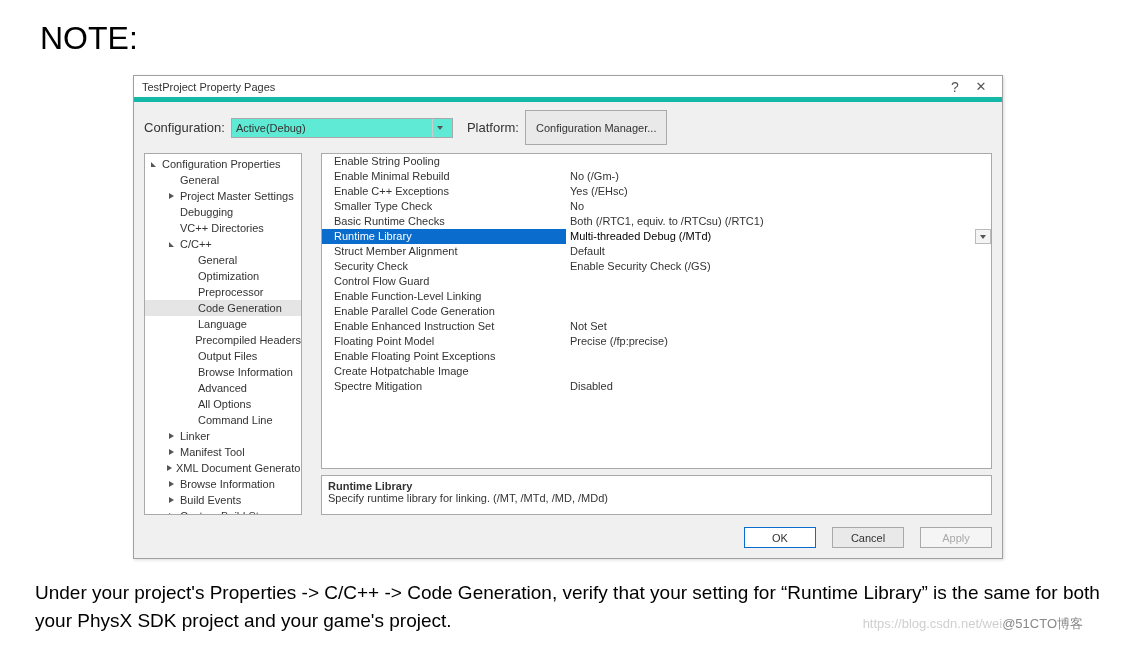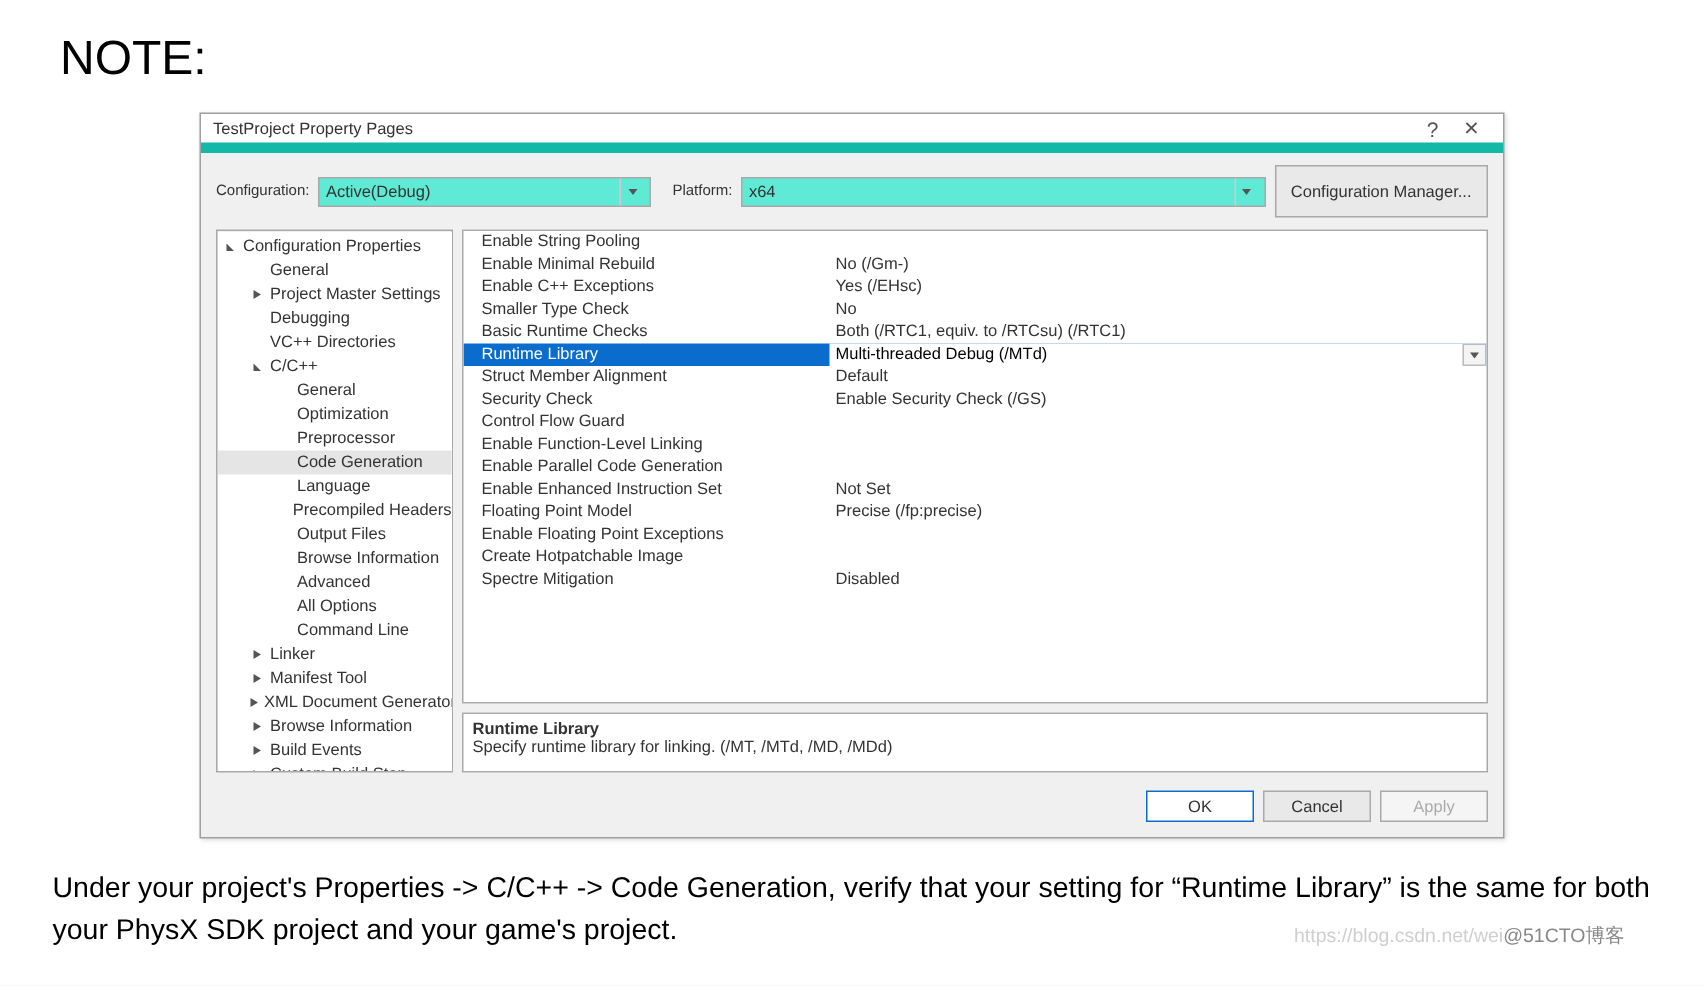--- a/index.html
+++ b/index.html
@@ -27,33 +27,33 @@
     box-shadow: 1px 1px 3px rgba(0,0,0,0.15);
     font-size: 11px;
     color: #333;
   }
   .titlebar {
     display: flex;
     align-items: center;
     height: 26px;
     padding: 0 8px;
     background: #fff;
-    border-bottom: 7px solid #14b8a6;
+    border-bottom: 5px solid #14b8a6;
   }
   .titlebar-title { flex: 1; color: #333; font-size: 11px; }
   .titlebar-help { width: 26px; text-align: center; color: #555; font-size: 14px; cursor: pointer; }
   .titlebar-close { width: 26px; text-align: center; color: #555; font-size: 13px; cursor: pointer; }
   .config-row {
     display: flex;
     align-items: center;
     gap: 6px;
     padding: 8px 10px;
     background: #f0f0f0;
   }
-  .config-label { font-size: 10px; }
+  .config-label { font-size: 13px; }
   .combo {
     display: flex;
     align-items: center;
     background: #5eead4;
     border: 1px solid #a9a9a9;
     height: 20px;
     position: relative;
     padding: 0 4px;
   }
   .combo-value { flex: 1; font-size: 11px; overflow: hidden; white-space: nowrap; }
@@ -76,21 +76,21 @@
     padding: 0 10px;
     font-size: 11px;
     white-space: nowrap;
     display: flex;
     align-items: center;
     cursor: pointer;
   }
   .body-row {
     display: flex;
     padding: 0 10px 6px 10px;
-    gap: 6px;
+    gap: 19px;
   }
   .tree {
     width: 158px;
     height: 362px;
     background: #fff;
     border: 1px solid #a9a9a9;
     overflow: auto;
     padding: 2px 0;
   }
   .tree-item {
@@ -166,21 +166,21 @@
     border: 1px solid #a9a9a9;
     padding: 4px 6px;
     height: 40px;
   }
   .desc-title { font-weight: bold; font-size: 11px; }
   .desc-text { font-size: 11px; color: #333; }
   .tree-wrap { position: relative; }
   .button-row {
     display: flex;
     justify-content: flex-end;
-    gap: 6px;
+    gap: 16px;
     padding: 6px 10px 10px;
   }
   .dlg-btn {
     width: 72px; height: 21px;
     border: 1px solid #a9a9a9;
     background: #e9e9e9;
     font-size: 11px;
     display: flex; align-items: center; justify-content: center;
     cursor: pointer;
   }
@@ -212,24 +212,20 @@
     <span class="titlebar-close">✕</span>
   </div>
 
   <div class="config-row">
     <span class="config-label">Configuration:</span>
     <div class="combo" style="width:222px">
       <span class="combo-value">Active(Debug)</span>
       <span class="combo-arrow"></span>
     </div>
     <span class="config-label" style="margin-left:8px">Platform:</span>
-    <div class="combo" style="flex:1">
-      <span class="combo-value">x64</span>
-      <span class="combo-arrow"></span>
-    </div>
     <div class="btn">Configuration Manager...</div>
   </div>
 
   <div class="body-row">
     <div class="tree-wrap">
       <div class="tree" id="tree">
           <div class="tree-item l0">
             <span class="expcol">
               <span class="tri-exp"></span>
             </span>

